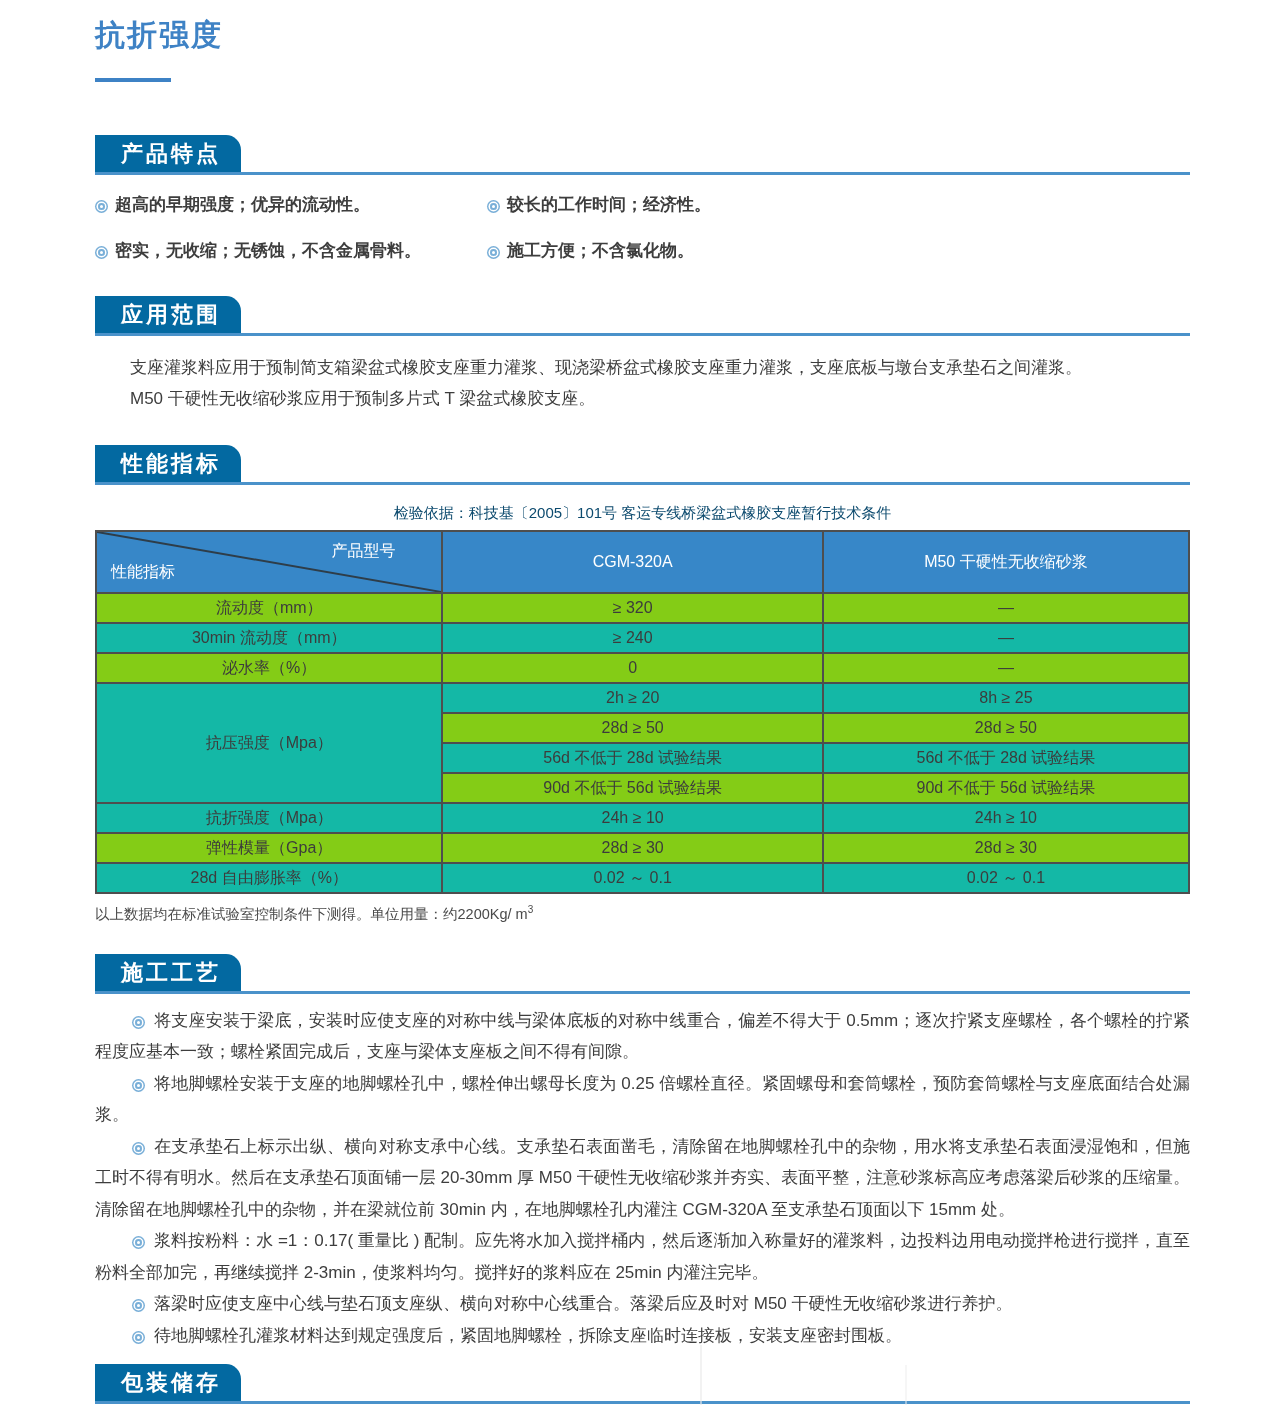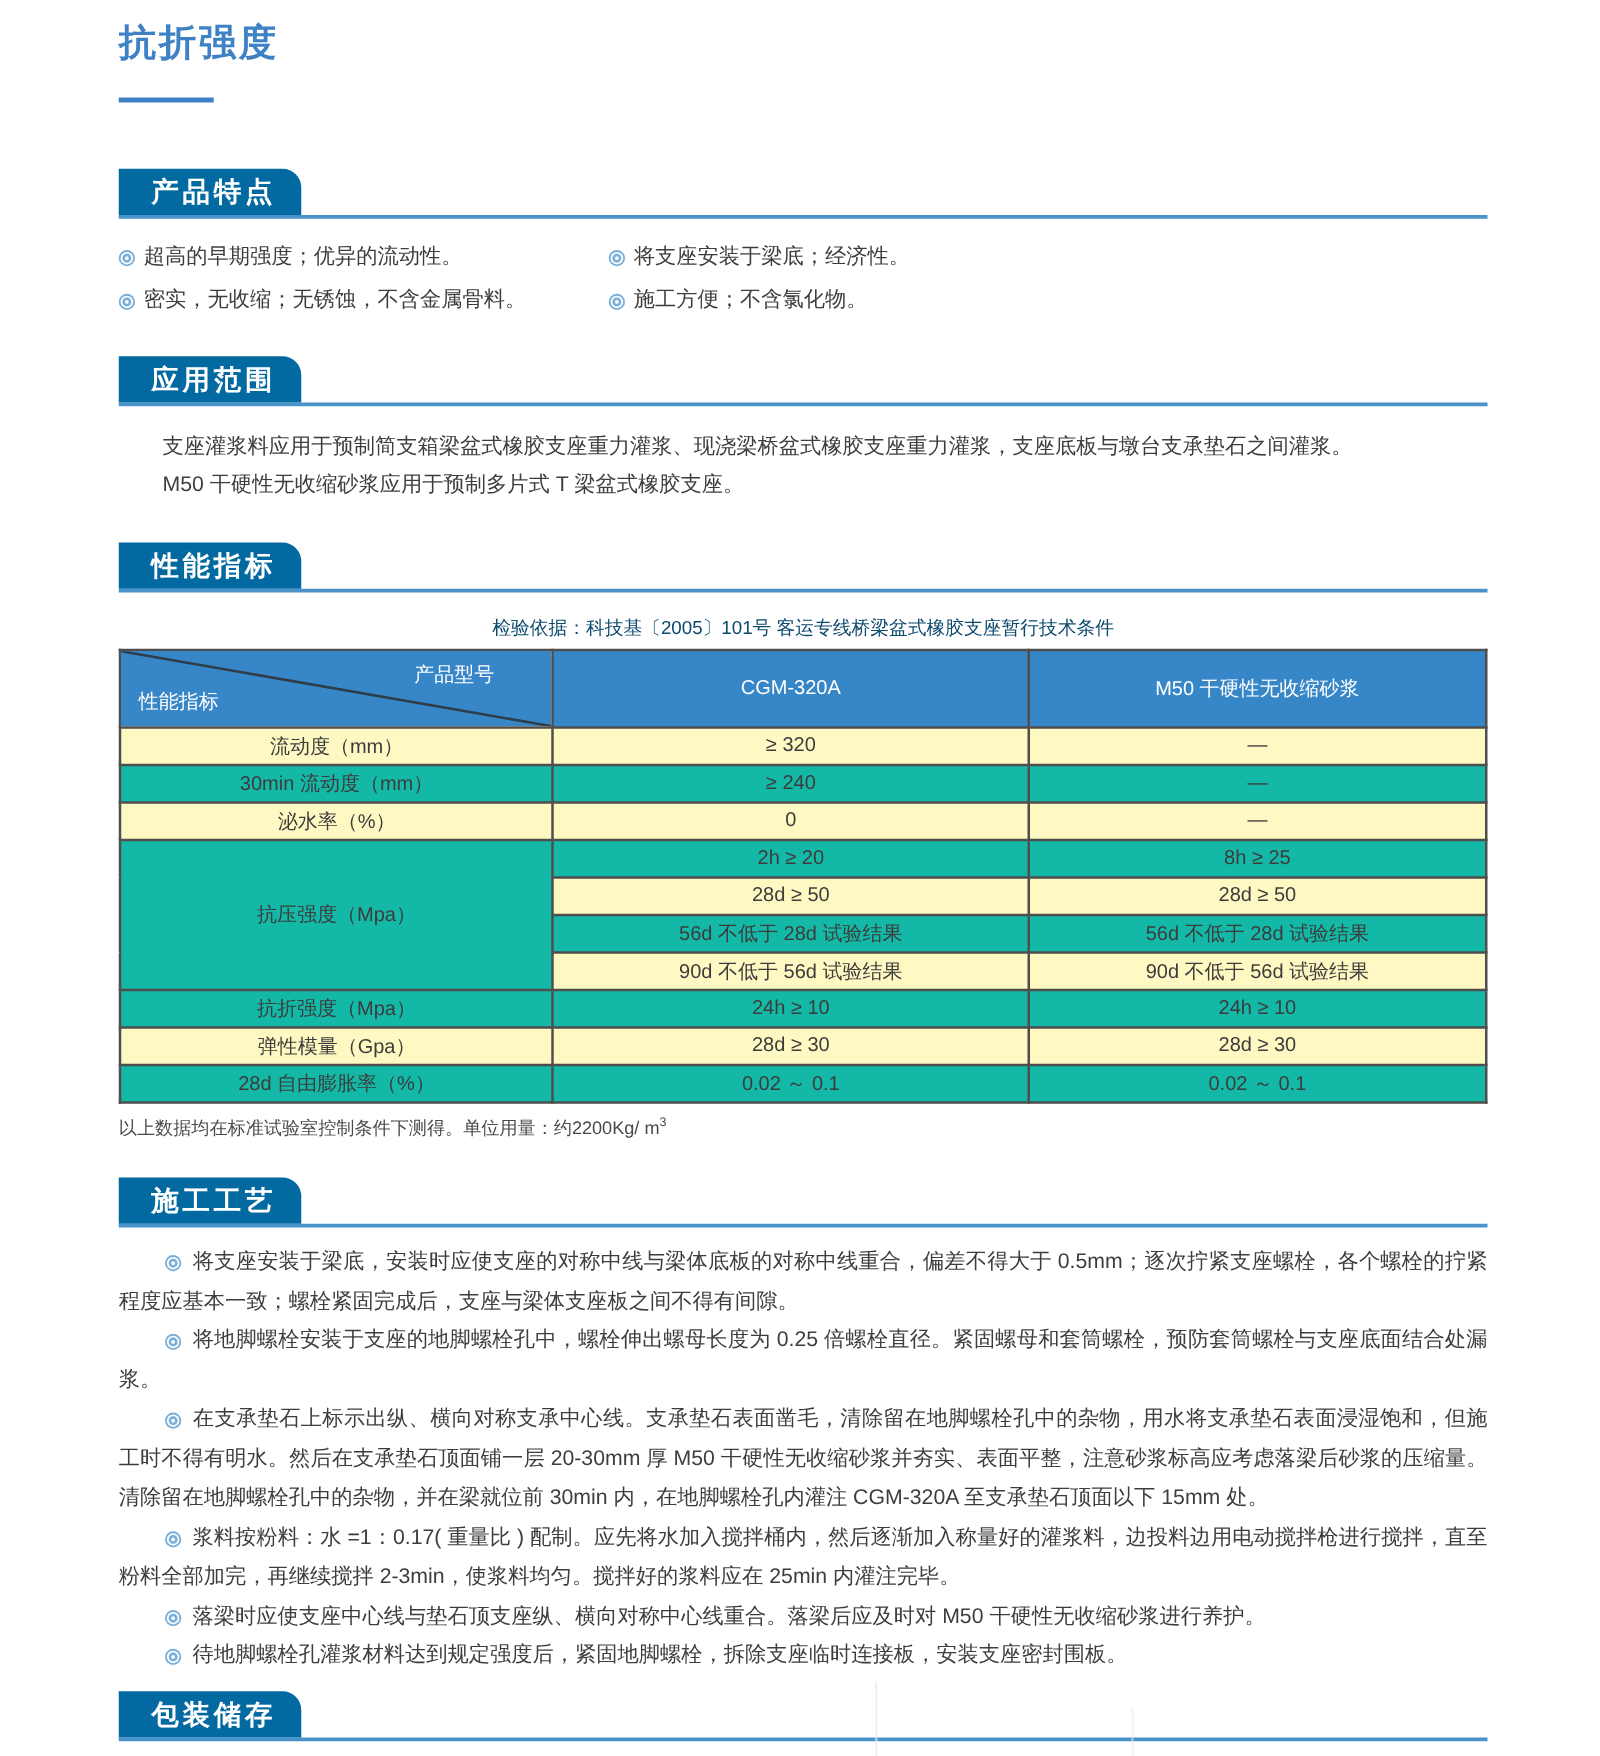--- a/index.html
+++ b/index.html
@@ -24,40 +24,40 @@
     font-size:22px; font-weight:bold; letter-spacing:3px;
     line-height:36px; padding:1px 20px 0 26px; border-radius:0 15px 0 0;
   }
   .mt-lg { margin-top:53px; }
   .mt-md { margin-top:30px; }
   .mt-tbl { margin-top:31px; }
   .mt-cn { margin-top:30px; }
   .mt-pk { margin-top:13px; }
 
   
-  .features { display:grid; grid-template-columns:392px auto; row-gap:5px; margin-top:15px; }
+  .features { display:grid; grid-template-columns:392px auto; row-gap:16px; margin-top:15px;font-weight:bold; }
   .feature-item { font-size:17px; line-height:30px; white-space:nowrap; }
 
   .bullet {
     display:inline-block; width:7px; height:7px; border-radius:50%;
     border:2px solid #79afd8;
     box-shadow:0 0 0 1.5px #ffffff, 0 0 0 3px #79afd8;
     margin:0 10px 0 3px; vertical-align:baseline;
   }
 
   
   .app-text { margin:16px 0 0 35px; }
   .app-text p { font-size:17px; line-height:31px; }
 
   
   .basis { text-align:center; font-size:15px; color:#0c4a6e; margin-top:19px; }
   table.perf { width:100%; border-collapse:collapse; margin-top:7px;border-radius:25px; }
   table.perf th, table.perf td { border:2px solid #4e4e4e; text-align:center; font-weight:normal; }
   table.perf th { background:#3787c8; color:#ffffff; font-size:16px; height:62px; }
-  td.shade { background:#fef9c3; }
+  td.shade { background:#84cc16; }
   td.plain { background:#14b8a6; }
   table.perf td { height:30px; font-size:16px; color:#3c3c3c; padding:2px 6px; }
   .corner { position:relative; padding:0; }
   .corner svg { position:absolute; left:0; top:0; width:100%; height:100%; display:block; }
   .corner .c-top { position:absolute; right:46px; top:9px; font-size:16px; }
   .corner .c-bottom { position:absolute; left:14px; bottom:9px; font-size:16px; }
   .footnote { font-size:14.5px; color:#4a4a4a; margin-top:10px; }
   .footnote sup { font-size:10px; }
 
   
@@ -78,21 +78,21 @@
 <div class="page">
 
   <div class="doc-title">抗折强度</div>
   <div class="title-underline"></div>
 
   <div class="section-bar mt-lg">
     <span class="section-tab">产品特点</span>
   </div>
   <div class="features">
       <div class="feature-item"><span class="bullet"></span><span>超高的早期强度；优异的流动性。</span></div>
-      <div class="feature-item"><span class="bullet"></span><span>将支座安装于梁底；经济性。</span></div>
+      <div class="feature-item"><span class="bullet"></span><span>较长的工作时间；经济性。</span></div>
       <div class="feature-item"><span class="bullet"></span><span>密实，无收缩；无锈蚀，不含金属骨料。</span></div>
       <div class="feature-item"><span class="bullet"></span><span>施工方便；不含氯化物。</span></div>
     </div>
 
   <div class="section-bar mt-md">
     <span class="section-tab">应用范围</span>
   </div>
   <div class="app-text">
       <p>支座灌浆料应用于预制简支箱梁盆式橡胶支座重力灌浆、现浇梁桥盆式橡胶支座重力灌浆，支座底板与墩台支承垫石之间灌浆。</p>
       <p>M50 干硬性无收缩砂浆应用于预制多片式 T 梁盆式橡胶支座。</p>

